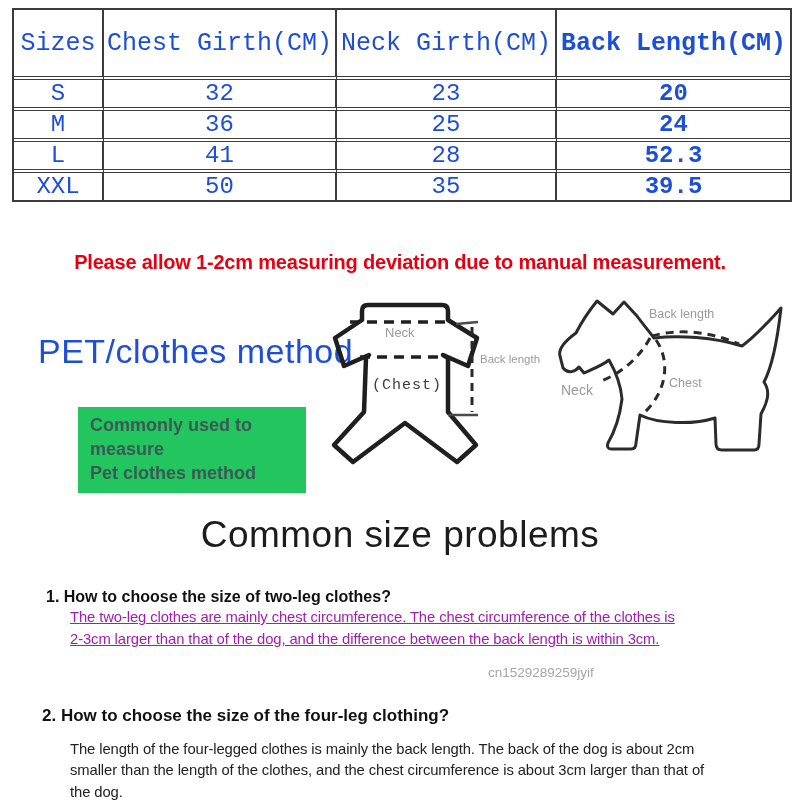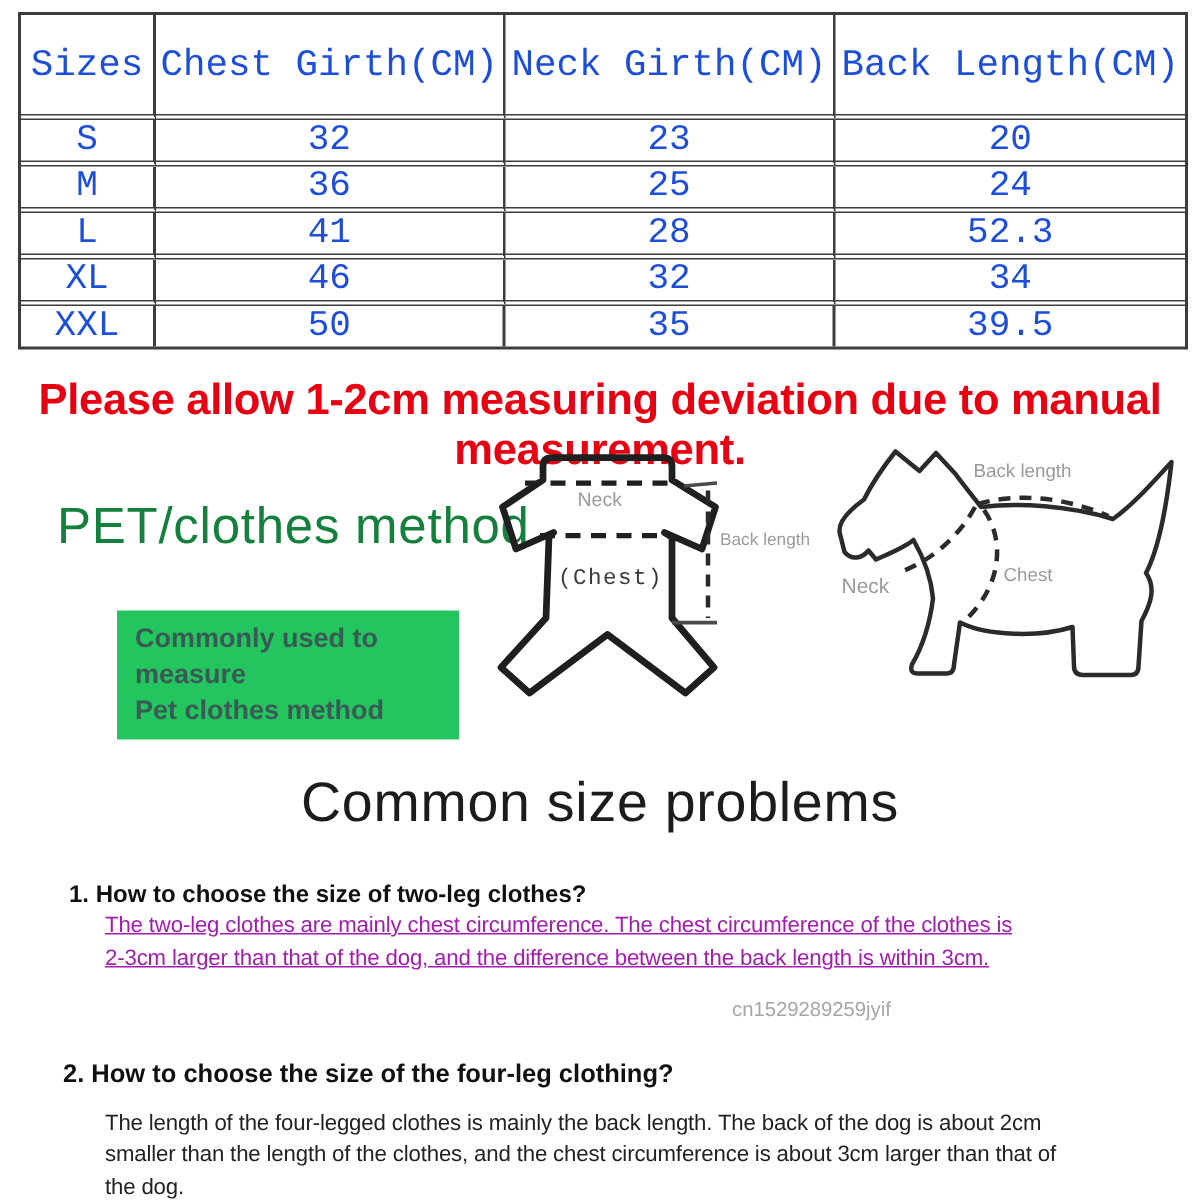--- a/index.html
+++ b/index.html
@@ -12,33 +12,33 @@
     position:absolute;left:12px;top:8px;width:776px;
     border-collapse:separate;border-spacing:0;table-layout:fixed;
     border:2px solid #3c3c3c;
     font-family:"Liberation Mono",monospace;color:#1d4ed8;
   }
   #size-table th,#size-table td{
     border-right:2px solid #3c3c3c;border-bottom:4px double #3c3c3c;
     text-align:center;vertical-align:middle;white-space:nowrap;overflow:hidden;
     font-weight:normal;padding:0;
   }
-  #size-table th:last-child,#size-table td:last-child{border-right:none;}
+  #size-table th:last-child,#size-table td:last-child{border-right:none;font-weight:bold;}
   #size-table tbody tr:last-child td{border-bottom:none;}
   #size-table th{height:66px;font-size:25px;}
   #size-table td{height:27px;font-size:24px;}
   
   .note{
     position:absolute;left:0;top:251px;width:100%;text-align:center;
-    color:#e60012;font-weight:bold;font-size:29px;letter-spacing:-0.2px;
+    color:#e60012;font-weight:bold;font-size:20px;letter-spacing:-0.2px;
   }
   
   .measure{position:absolute;left:0;top:290px;width:800px;height:200px;}
   .measure-title{
-    position:absolute;left:38px;top:42px;font-size:34px;color:#15803d;
+    position:absolute;left:38px;top:42px;font-size:34px;color:#1d4ed8;
     letter-spacing:0.5px;white-space:nowrap;
   }
   .highlight-box{
     position:absolute;left:78px;top:117px;width:206px;padding:7px 10px 8px 12px;
     background:#22c55e;color:#3b5a55;font-weight:bold;font-size:18px;line-height:1.32;
   }
   .garment-svg{position:absolute;left:330px;top:5px;}
   .dog-svg{position:absolute;left:545px;top:5px;}
   .diag-label{fill:#9a9a9a;font-family:"Liberation Sans",sans-serif;}
   
@@ -85,26 +85,20 @@
         <td>25</td>
         <td>24</td>
       </tr>
       <tr>
         <td>L</td>
         <td>41</td>
         <td>28</td>
         <td>52.3</td>
       </tr>
       <tr>
-        <td>XL</td>
-        <td>46</td>
-        <td>32</td>
-        <td>34</td>
-      </tr>
-      <tr>
         <td>XXL</td>
         <td>50</td>
         <td>35</td>
         <td>39.5</td>
       </tr>
     </tbody>
   </table>
 
   <div class="note">Please allow 1-2cm measuring deviation due to manual measurement.</div>
 

